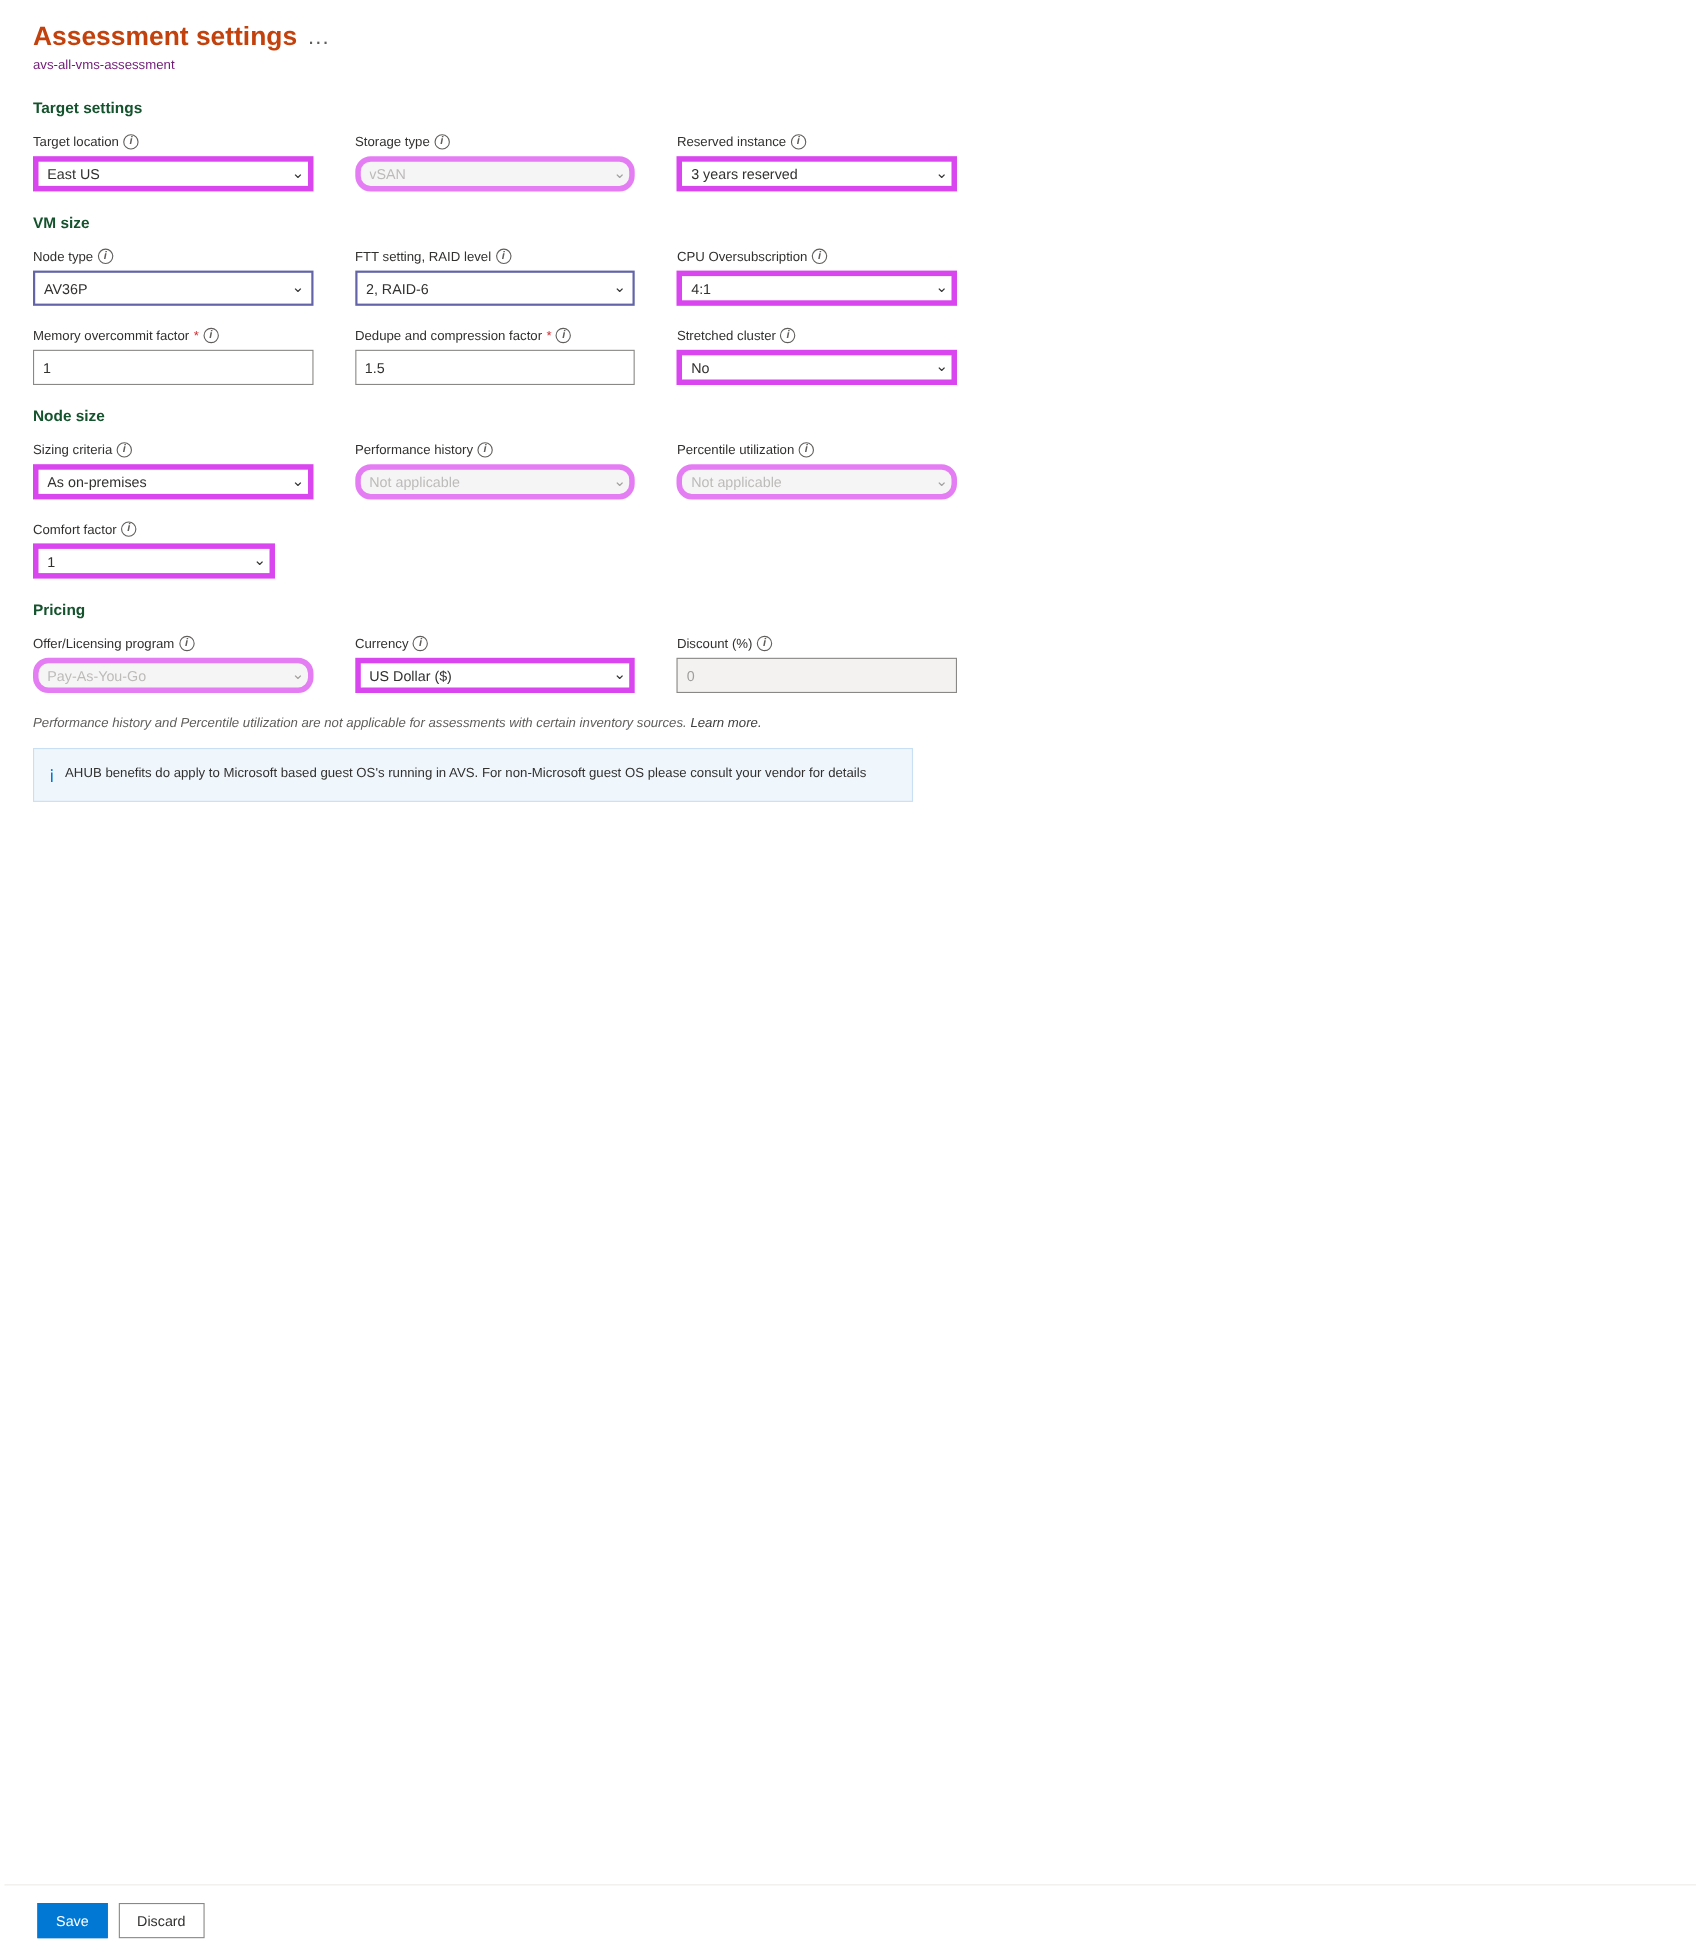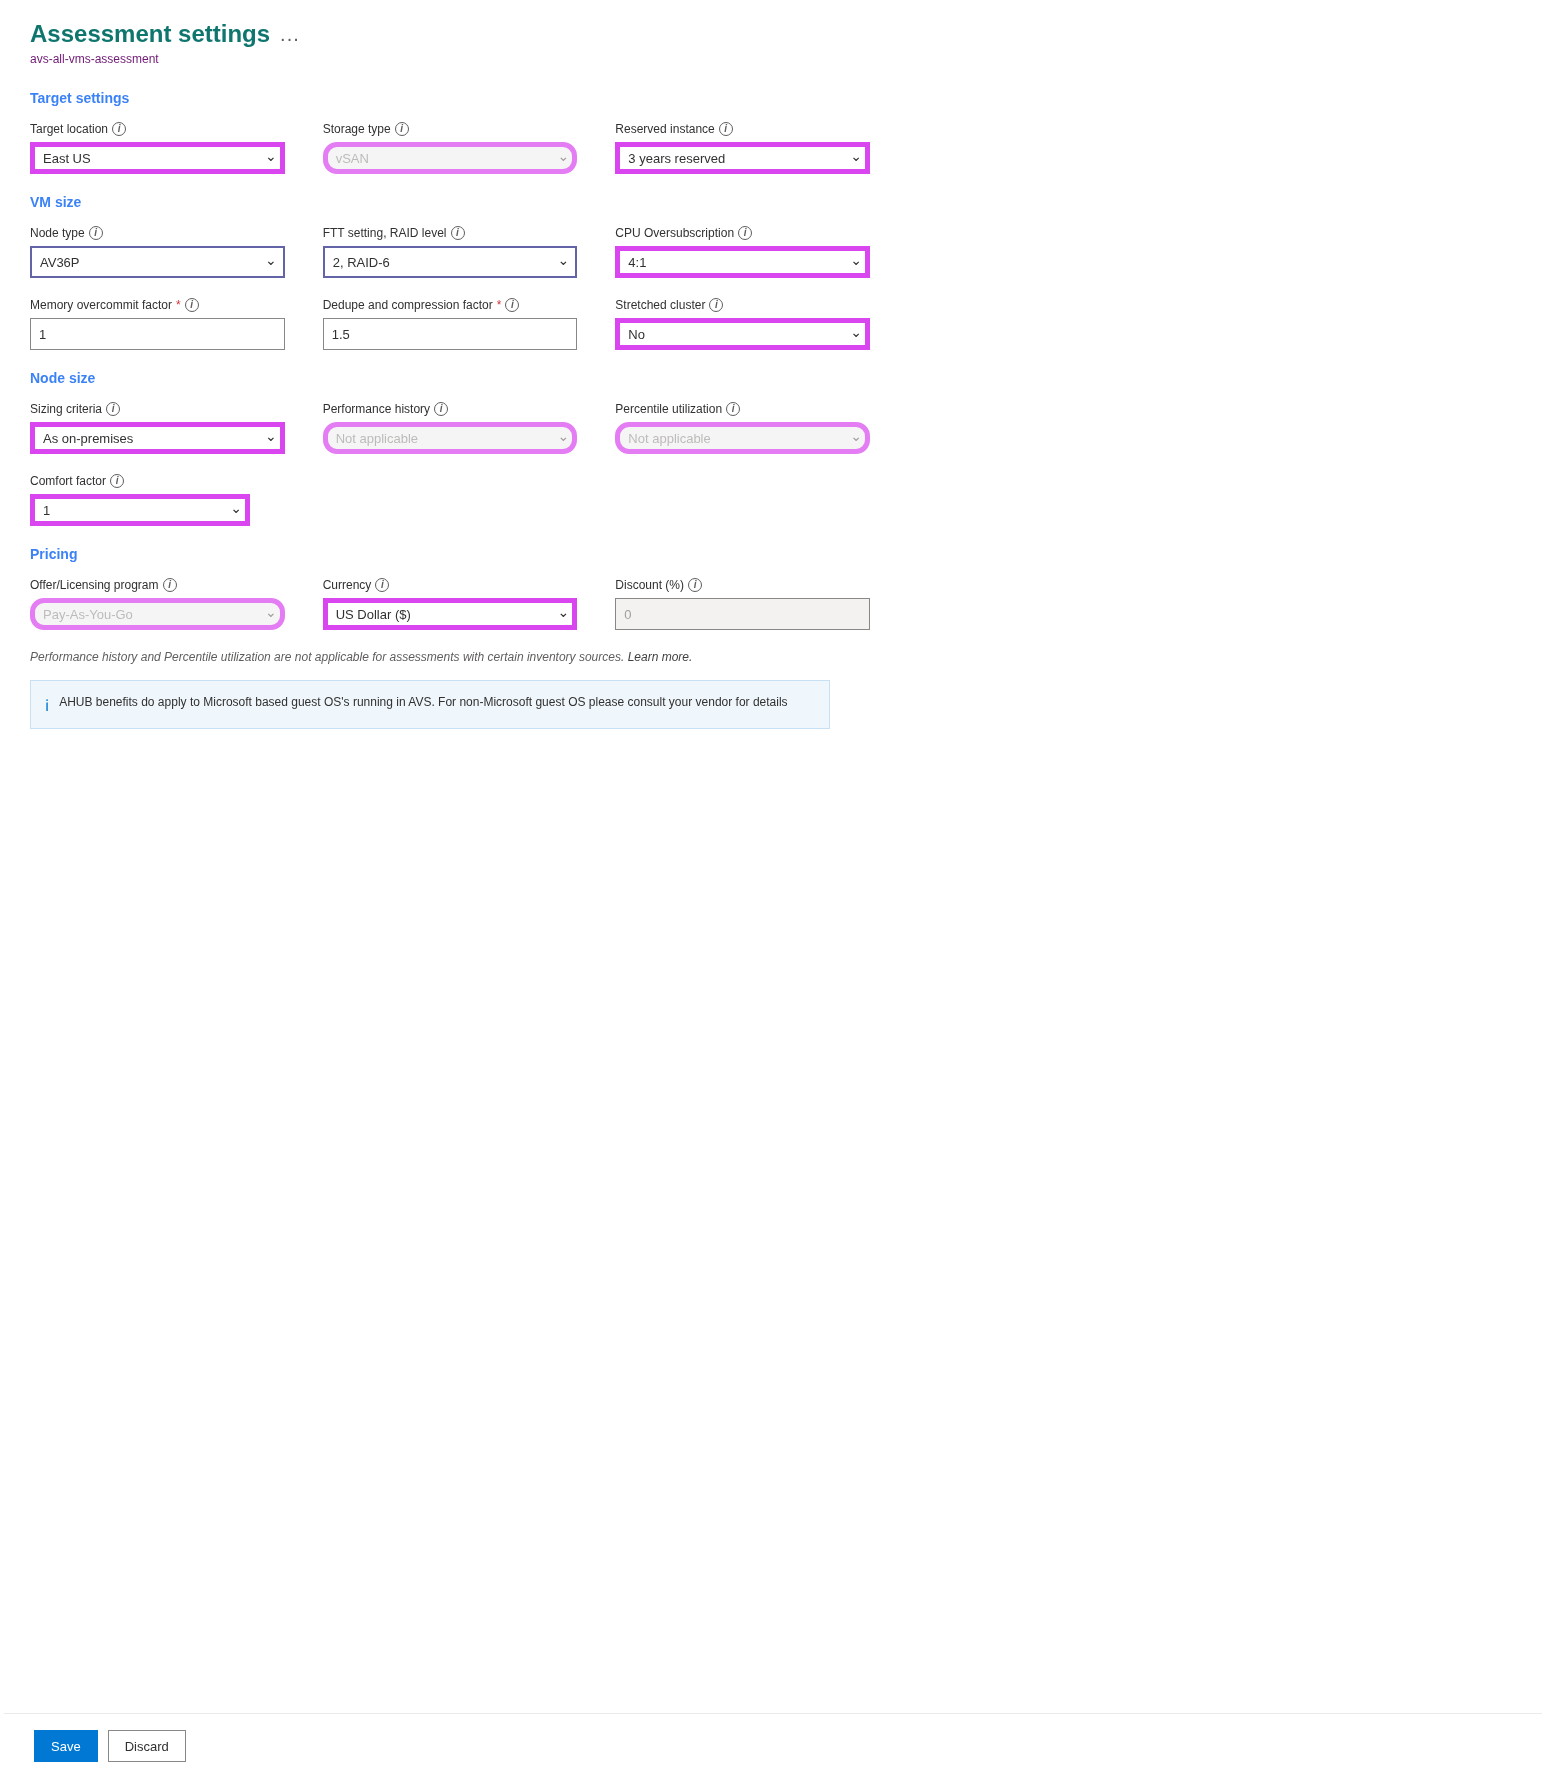--- a/index.html
+++ b/index.html
@@ -13,35 +13,35 @@
       flex-direction: column;
     }
     .page-container {
       flex: 1;
       padding: 20px 30px;
       max-width: 900px;
     }
     .page-title {
       font-size: 24px;
       font-weight: 600;
-      color: #0f766e;
+      color: #c2410c;
       display: flex;
       align-items: center;
       gap: 10px;
     }
     .subtitle {
       font-size: 12px;
       color: #701a75;
       margin-top: 4px;
       margin-bottom: 24px;
     }
     .section-title {
       font-size: 14px;
       font-weight: 600;
-      color: #3b82f6;
+      color: #14532d;
       margin-bottom: 16px;
       margin-top: 8px;
     }
     .form-row {
       display: flex;
       gap: 38px;
       margin-bottom: 20px;
       flex-wrap: wrap;
     }
     .form-group {

